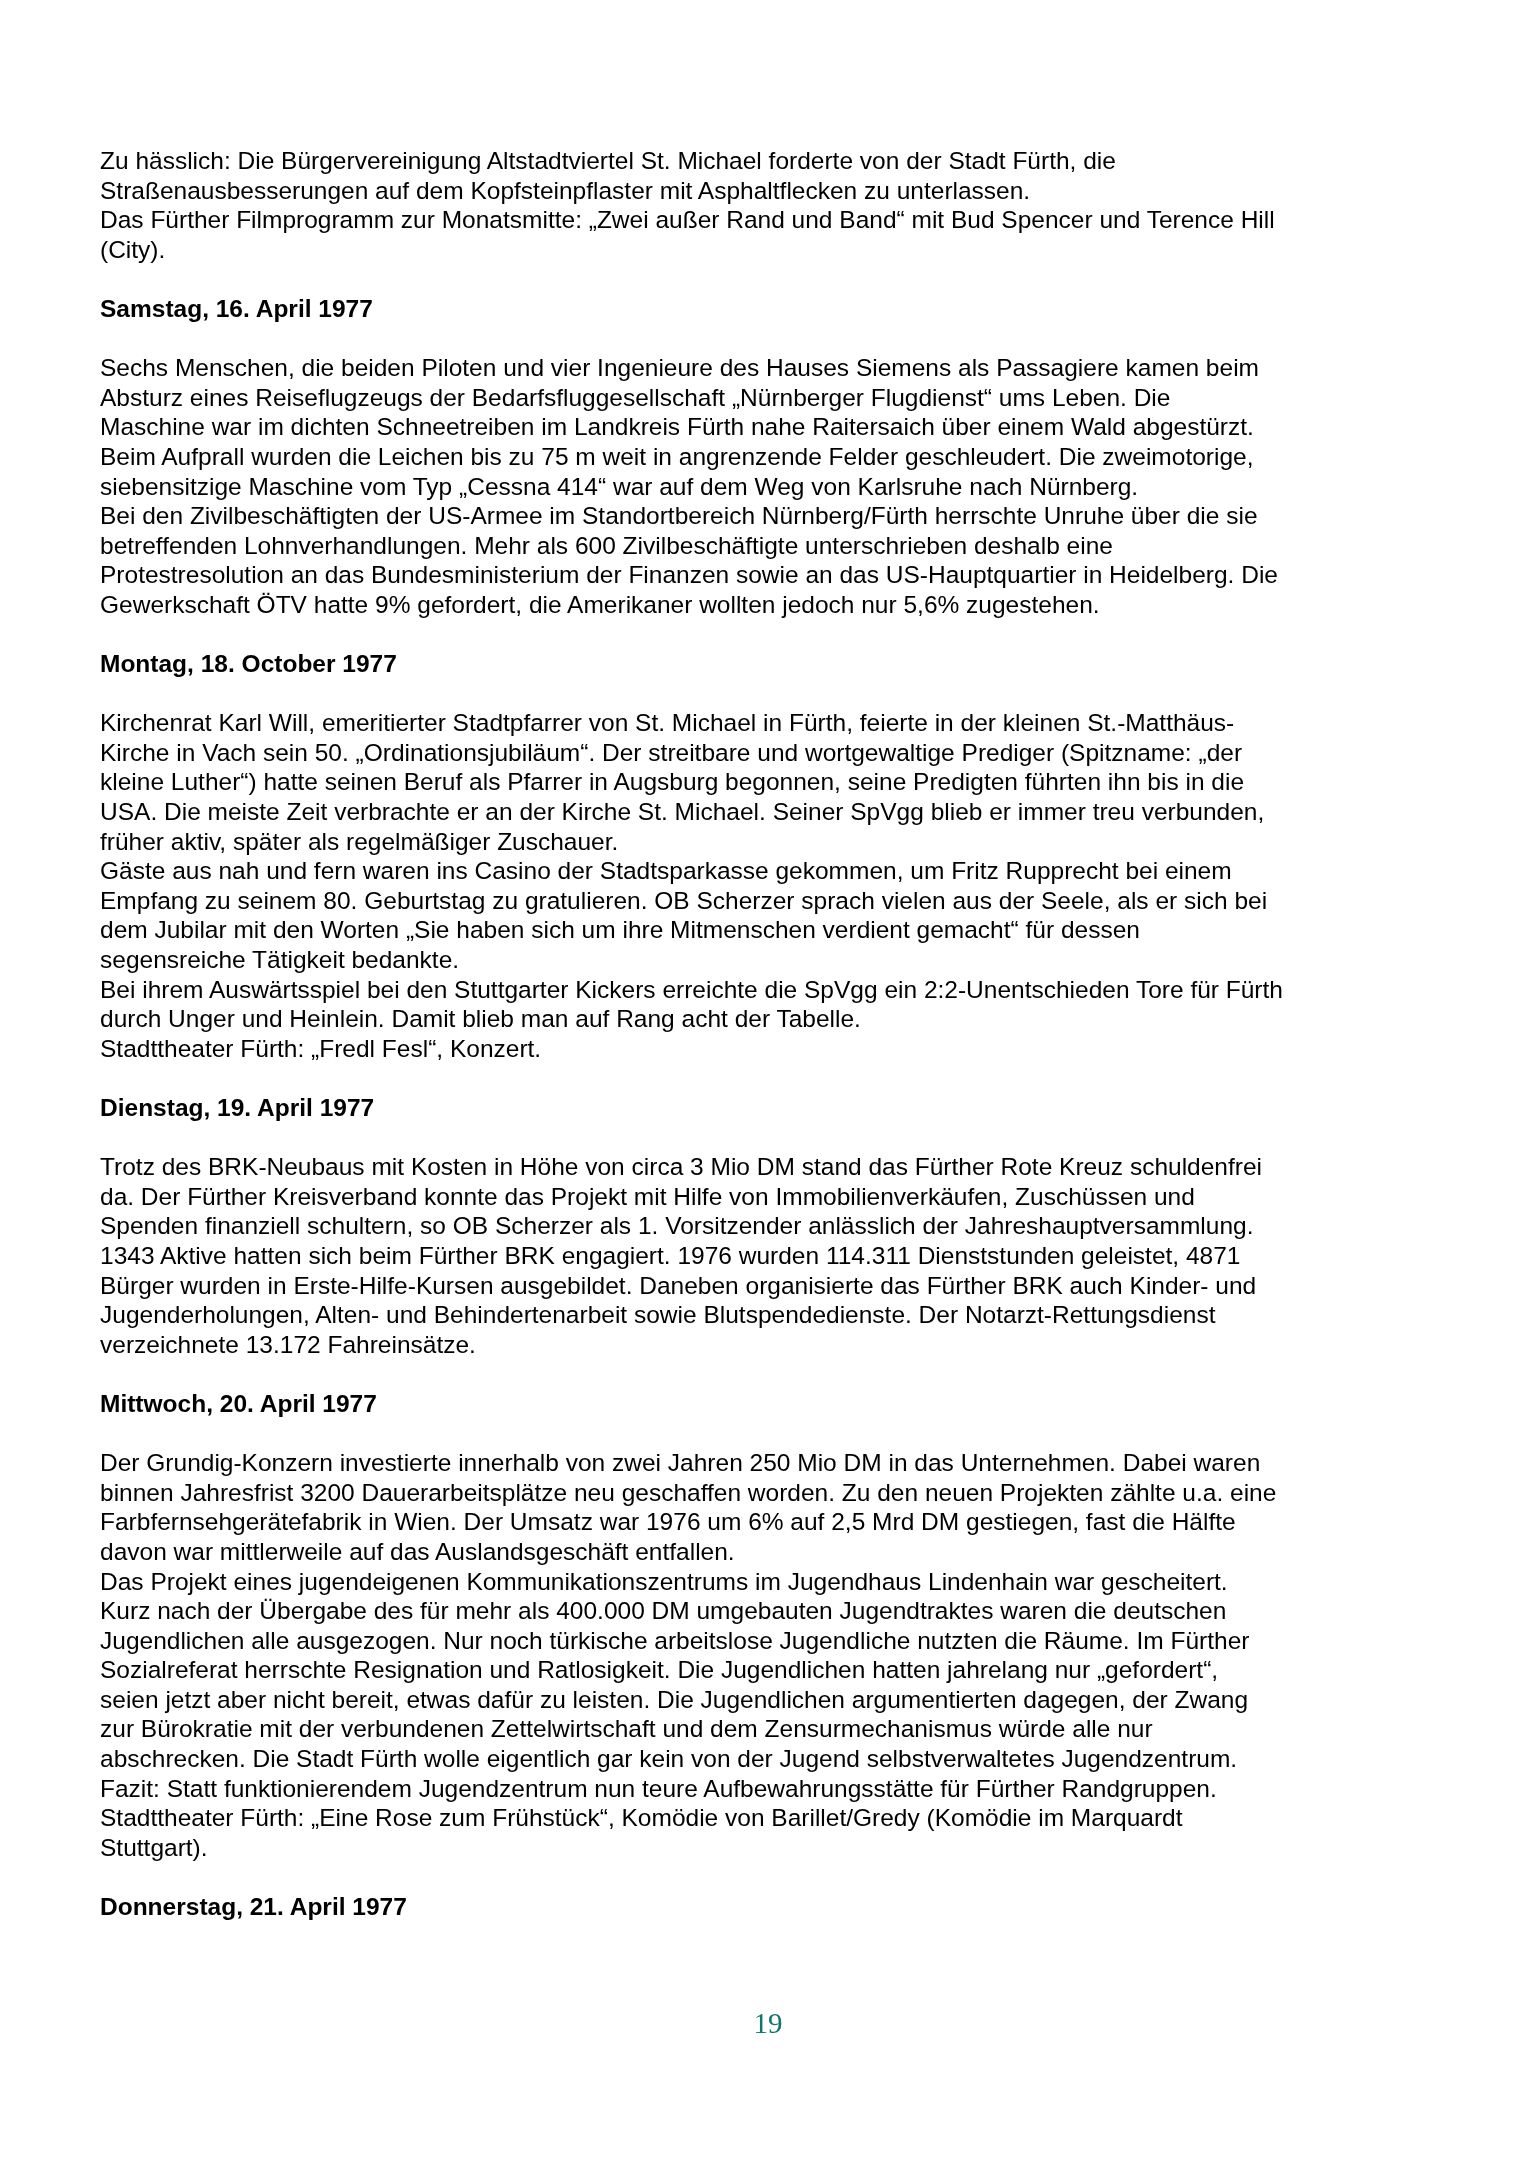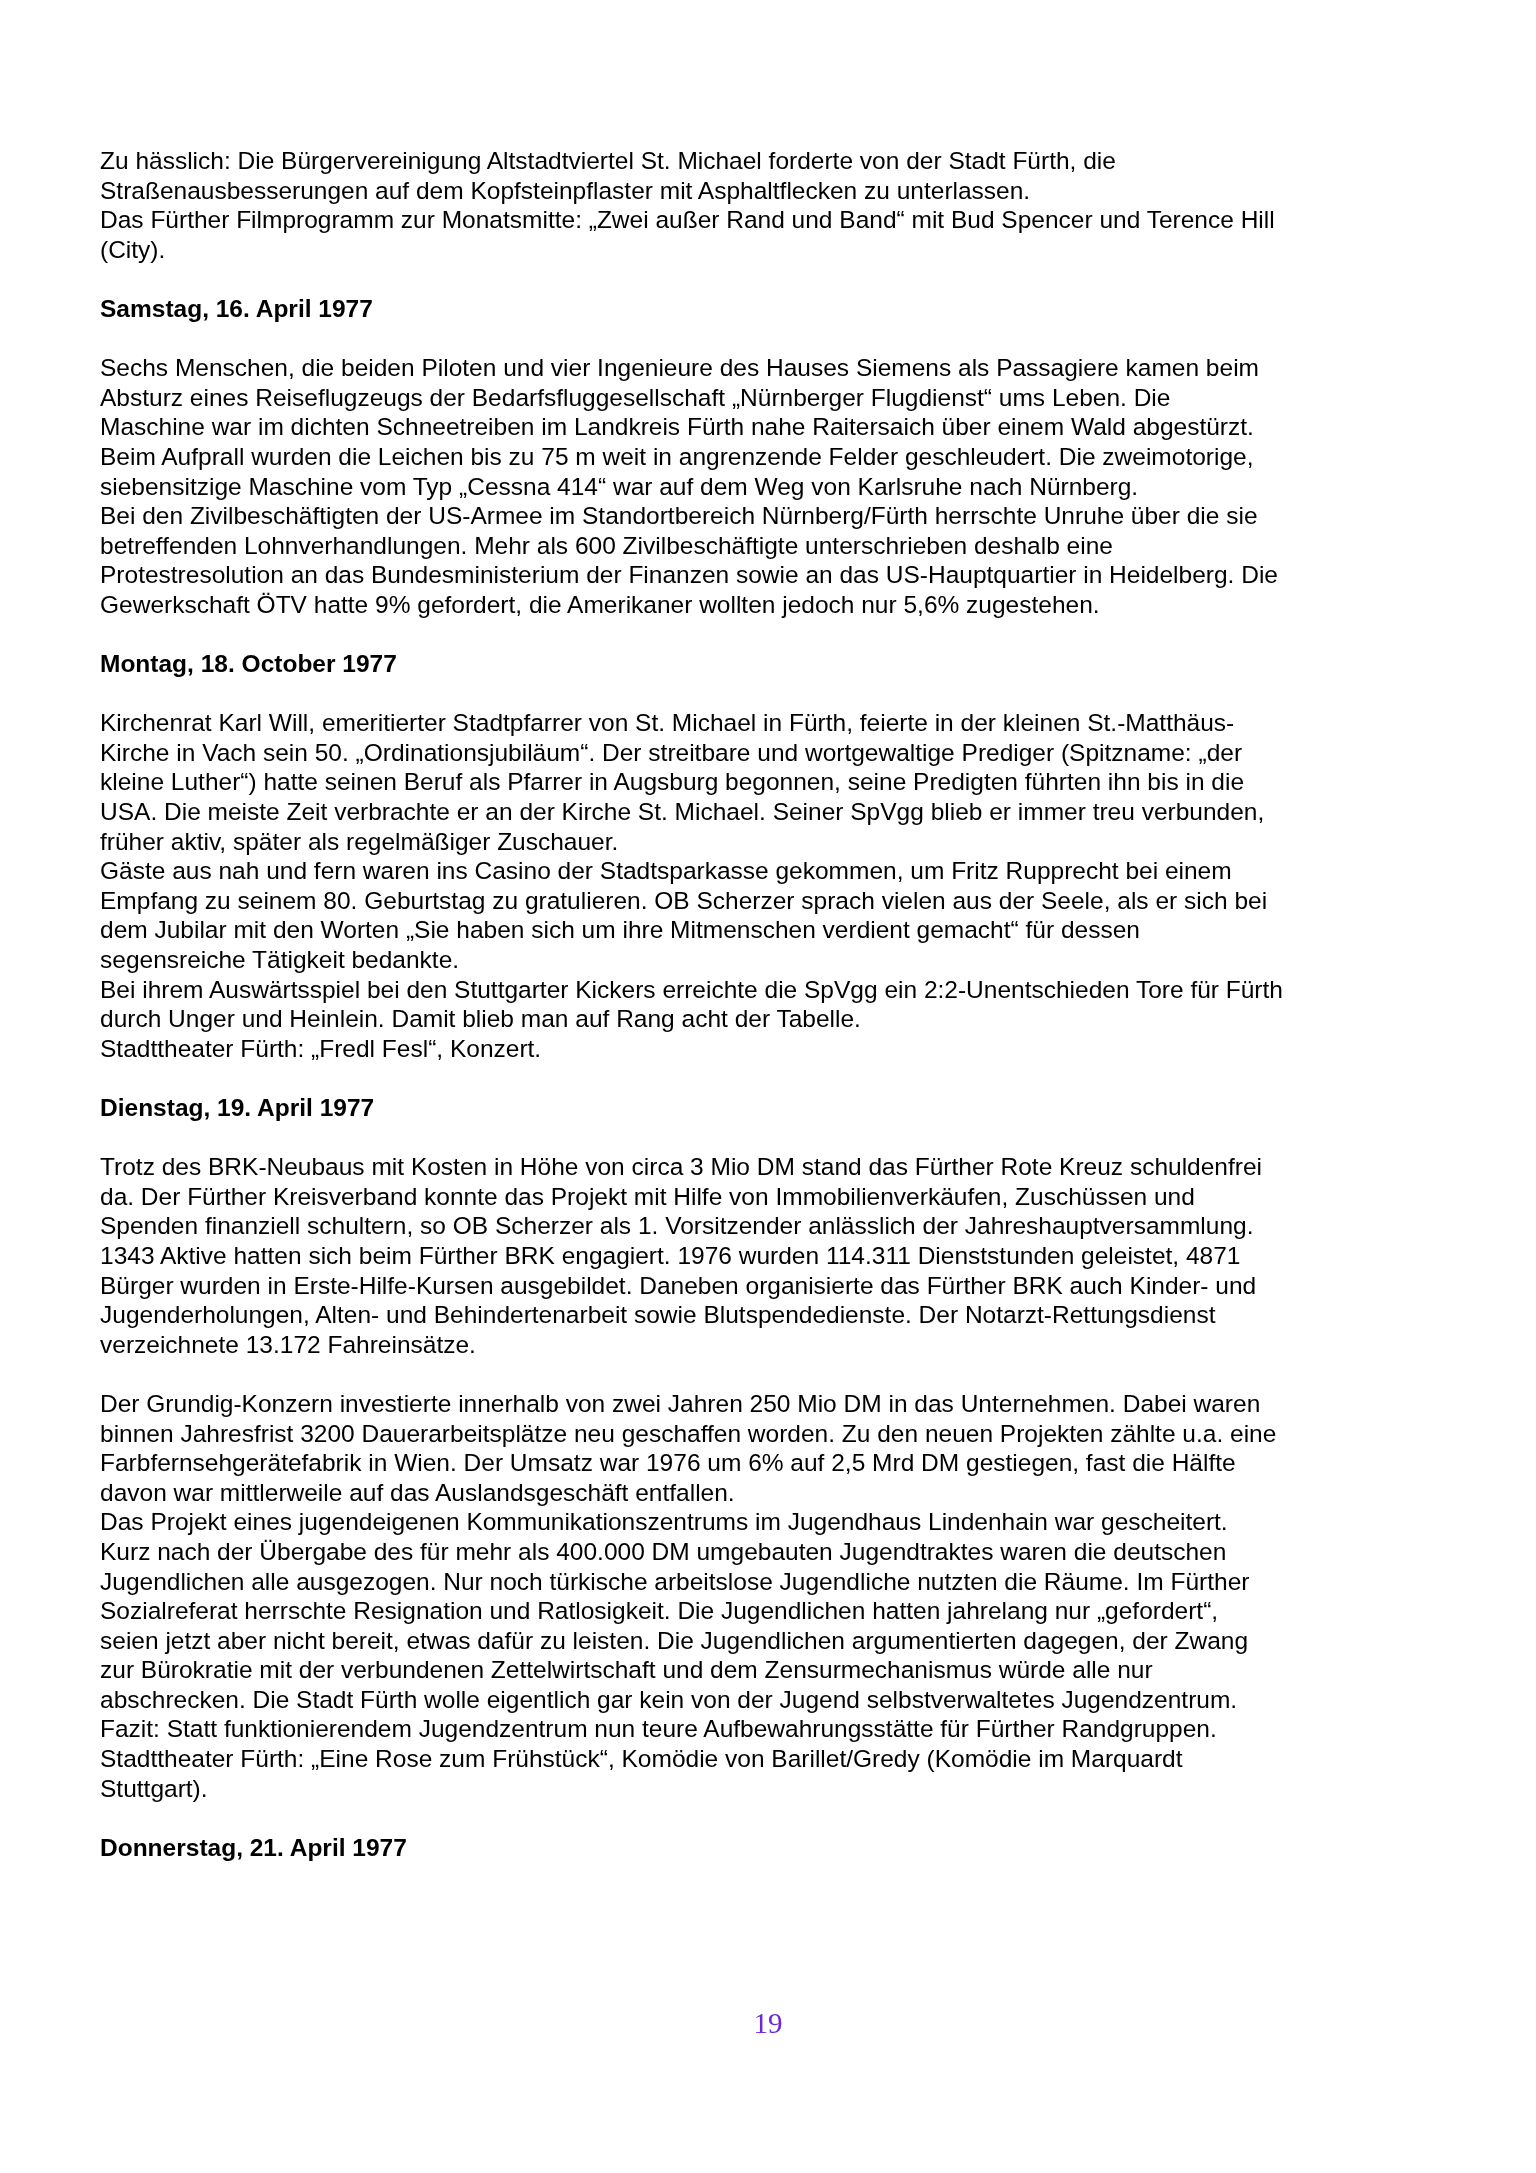--- a/index.html
+++ b/index.html
@@ -29,21 +29,21 @@
     font-weight: bold;
     white-space: pre-line;
     margin: 0 0 29.6px 0;
   }
   .page-number {
     position: absolute;
     left: 0;
     right: 0;
     top: 2006px;
     text-align: center;
-    color: #6d28d9;
+    color: #0f766e;
     font-family: "Liberation Serif", "DejaVu Serif", serif;
     font-size: 29px;
     line-height: 34px;
   }
 </style>
 </head>
 <body>
 
 <div class="page">
   <div class="doc">
@@ -75,20 +75,21 @@
 durch Unger und Heinlein. Damit blieb man auf Rang acht der Tabelle.
 Stadttheater Fürth: „Fredl Fesl“, Konzert.</p>
     <p class="heading">Dienstag, 19. April 1977</p>
     <p class="para">Trotz des BRK-Neubaus mit Kosten in Höhe von circa 3 Mio DM stand das Fürther Rote Kreuz schuldenfrei
 da. Der Fürther Kreisverband konnte das Projekt mit Hilfe von Immobilienverkäufen, Zuschüssen und
 Spenden finanziell schultern, so OB Scherzer als 1. Vorsitzender anlässlich der Jahreshauptversammlung.
 1343 Aktive hatten sich beim Fürther BRK engagiert. 1976 wurden 114.311 Dienststunden geleistet, 4871
 Bürger wurden in Erste-Hilfe-Kursen ausgebildet. Daneben organisierte das Fürther BRK auch Kinder- und
 Jugenderholungen, Alten- und Behindertenarbeit sowie Blutspendedienste. Der Notarzt-Rettungsdienst
 verzeichnete 13.172 Fahreinsätze.</p>
+    <p class="heading">Mittwoch, 20. April 1977</p>
     <p class="para">Der Grundig-Konzern investierte innerhalb von zwei Jahren 250 Mio DM in das Unternehmen. Dabei waren
 binnen Jahresfrist 3200 Dauerarbeitsplätze neu geschaffen worden. Zu den neuen Projekten zählte u.a. eine
 Farbfernsehgerätefabrik in Wien. Der Umsatz war 1976 um 6% auf 2,5 Mrd DM gestiegen, fast die Hälfte
 davon war mittlerweile auf das Auslandsgeschäft entfallen.
 Das Projekt eines jugendeigenen Kommunikationszentrums im Jugendhaus Lindenhain war gescheitert.
 Kurz nach der Übergabe des für mehr als 400.000 DM umgebauten Jugendtraktes waren die deutschen
 Jugendlichen alle ausgezogen. Nur noch türkische arbeitslose Jugendliche nutzten die Räume. Im Fürther
 Sozialreferat herrschte Resignation und Ratlosigkeit. Die Jugendlichen hatten jahrelang nur „gefordert“,
 seien jetzt aber nicht bereit, etwas dafür zu leisten. Die Jugendlichen argumentierten dagegen, der Zwang
 zur Bürokratie mit der verbundenen Zettelwirtschaft und dem Zensurmechanismus würde alle nur

